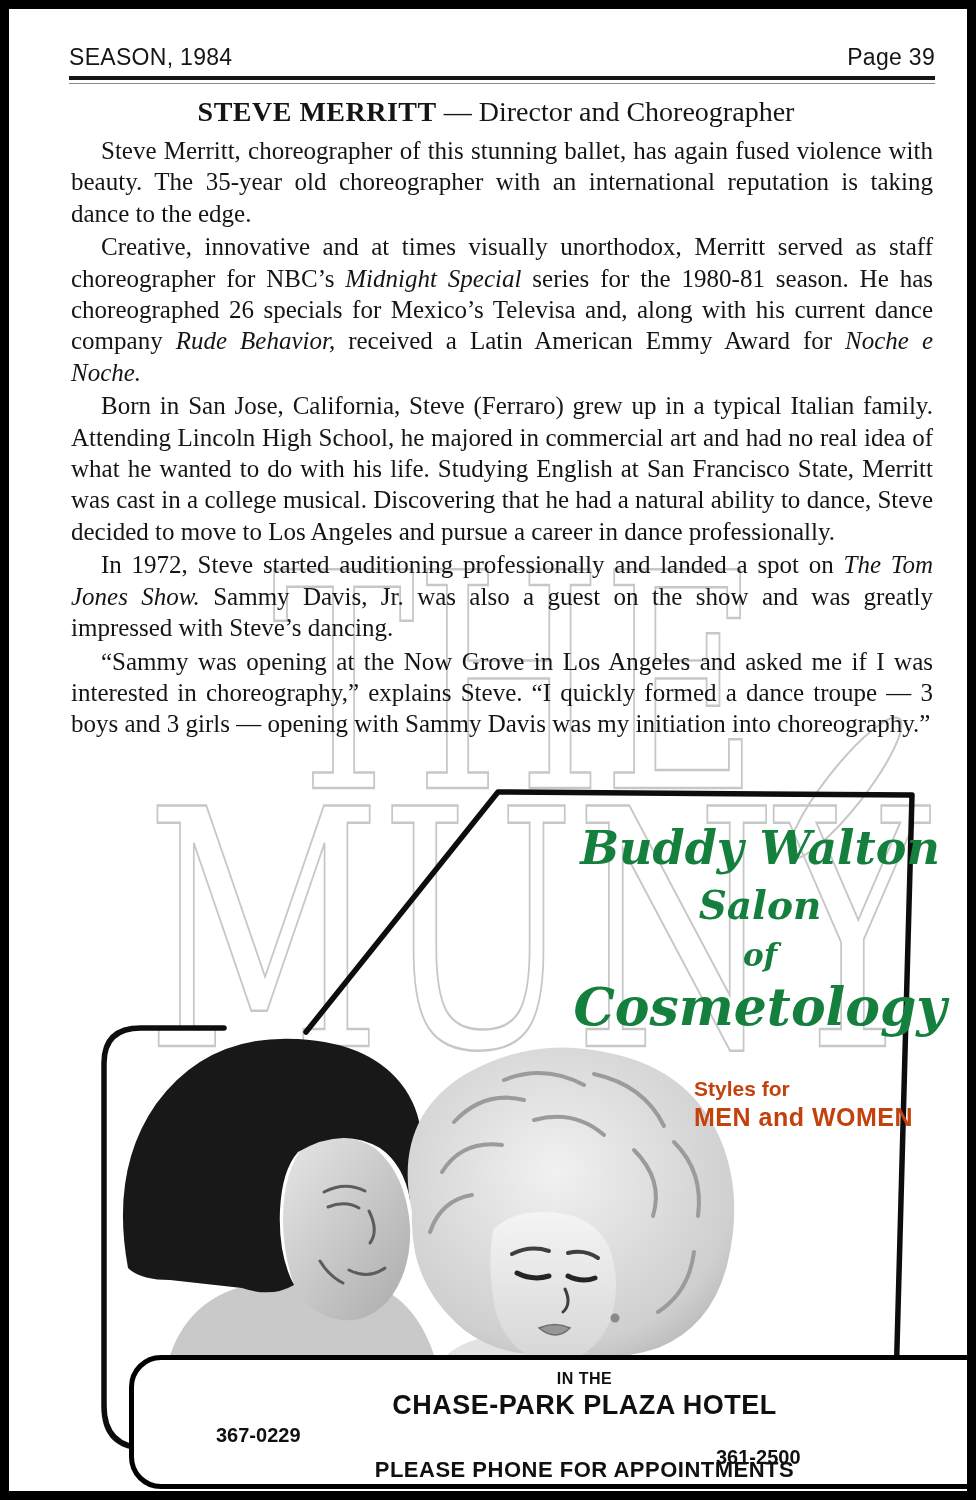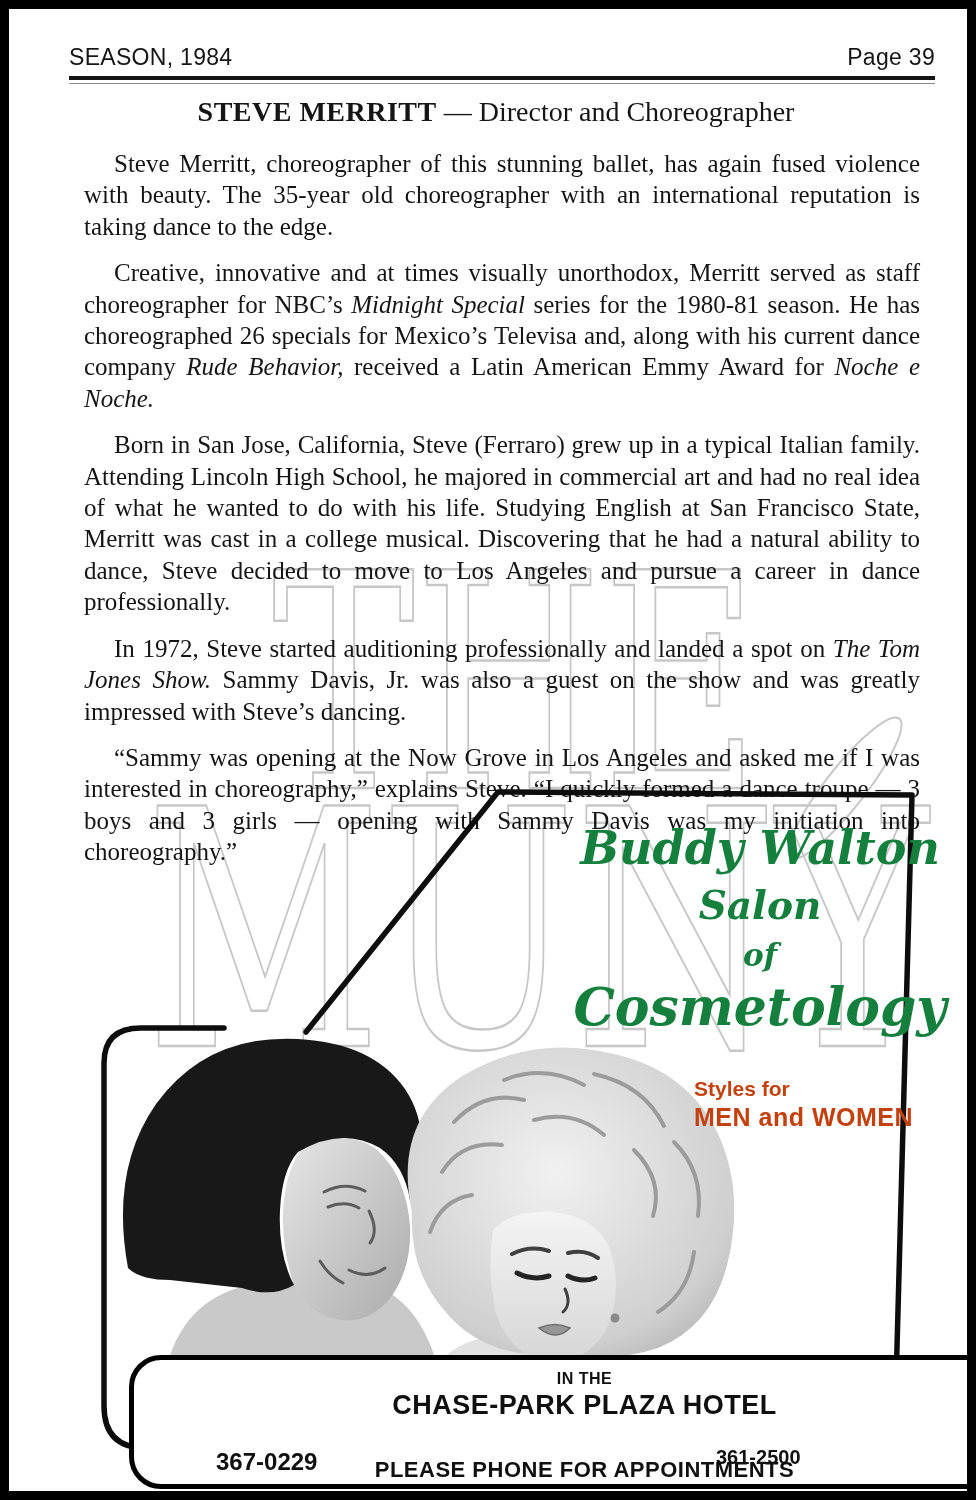--- a/index.html
+++ b/index.html
@@ -12,21 +12,21 @@
           font-family:"Liberation Sans",sans-serif;font-size:23px;letter-spacing:.3px;z-index:2}
   .rule1{position:absolute;left:69px;top:76px;width:866px;height:4px;background:#141414;z-index:2}
   .rule2{position:absolute;left:69px;top:83px;width:866px;height:1px;background:#8a8a8a;z-index:2}
 
   .title{position:absolute;left:0;top:88px;width:976px;text-align:center;font-size:28px;
          font-weight:normal;margin:8px;z-index:2}
   .title b{font-weight:bold;letter-spacing:.5px}
 
   .article{position:absolute;left:69px;top:133px;width:866px;font-size:25px;line-height:31.4px;
            text-align:justify;z-index:2}
-  .article p{margin:15px;text-indent:30px}
+  .article p{margin:2px;text-indent:30px}
   .article .it{font-style:italic}
 
   .watermark{position:absolute;left:0;top:0;z-index:1;pointer-events:none}
   .ad-border{position:absolute;left:0;top:0;z-index:4;pointer-events:none}
   .photo{position:absolute;left:112px;top:1030px;z-index:5}
 
   .brand{position:absolute;left:572px;top:818px;width:376px;text-align:center;z-index:6;
          font-family:"DejaVu Serif",serif;font-style:italic;font-weight:bold;color:#15803d}
   .brand-l1{font-size:46px;line-height:60px}
   .brand-l2{font-size:39px;line-height:54px}
@@ -36,21 +36,21 @@
   .styles{position:absolute;left:694px;top:1076px;z-index:6;
           font-family:"Liberation Sans",sans-serif;font-weight:bold;color:#c2410c}
   .styles-l1{font-size:21px;line-height:26px}
   .styles-l2{font-size:25px;line-height:30px;letter-spacing:.5px}
 
   .phonebox{position:absolute;left:129px;top:1355px;width:911px;height:134px;background:#fff;
             border:5px solid #000;border-radius:32px;box-sizing:border-box;z-index:7;
             font-family:"Liberation Sans",sans-serif;font-weight:bold;color:#101010}
   .pb-inthe{position:absolute;left:0;top:10px;width:100%;text-align:center;font-size:16px;letter-spacing:.5px}
   .pb-hotel{position:absolute;left:0;top:30px;width:100%;text-align:center;font-size:27px;letter-spacing:.5px}
-  .pb-left{position:absolute;left:82px;top:88px;font-size:24px}
+  .pb-left{position:absolute;left:82px;top:64px;font-size:20px}
   .pb-right{position:absolute;left:582px;top:86px;font-size:20px}
   .pb-appt{position:absolute;left:0;top:97px;width:100%;text-align:center;font-size:22px;letter-spacing:.5px}
 </style>
 </head>
 <body>
 
 <div class="page">
 
   <svg class="watermark" width="976" height="1500" viewBox="0 0 976 1500">
     <text x="272" y="788" font-family="DejaVu Serif, serif" font-size="300" textLength="487" lengthAdjust="spacingAndGlyphs" fill="none" stroke="#c7c7c7" stroke-width="2.5">THE</text>

